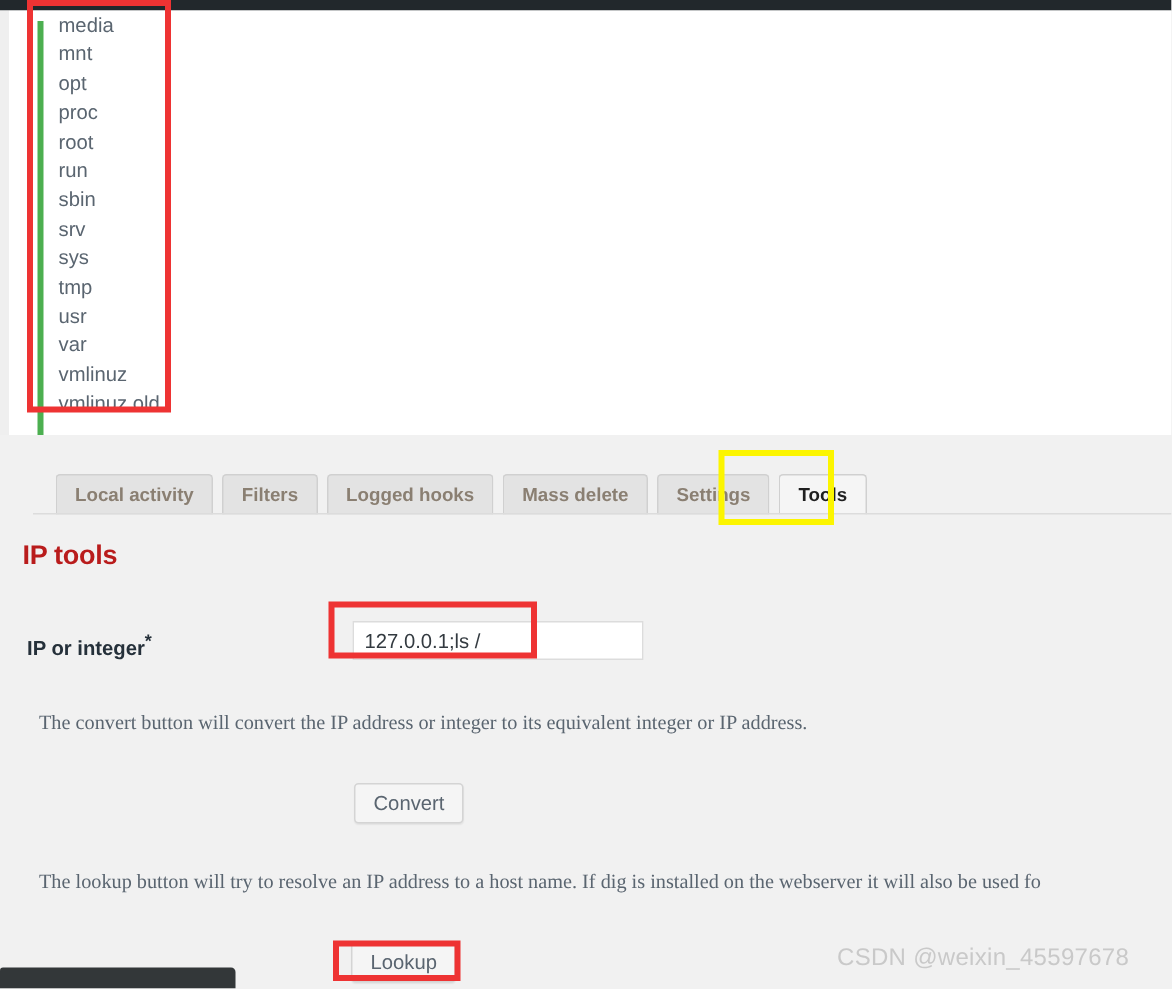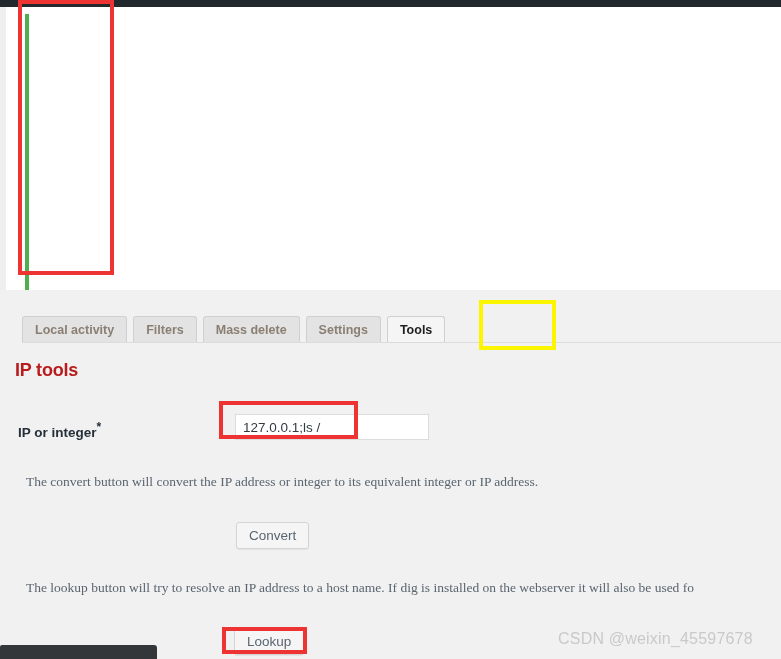--- a/index.html
+++ b/index.html
@@ -47,21 +47,21 @@
     border:4px solid #ee3333; border-top:4px solid #ee3333;
     pointer-events:none;
   }
 
   
   #tabs-region {
     position:absolute; left:0; top:290px; width:781px; height:369px;
     background:#f1f1f1;
   }
   #tabs {
-    position:absolute; left:22px; top:26px;
+    position:absolute; left:37px; top:26px;
     display:flex; align-items:flex-end; gap:6px;
   }
   .tab {
     background:#e3e3e3;
     border:1px solid #d0d0d0;
     border-bottom:none;
     border-radius:3px 3px 0 0;
     height:27px;
     padding:0 12px;
     display:flex; align-items:center;
@@ -166,30 +166,49 @@
   }
 </style>
 </head>
 <body>
 
 <div id="topbar"></div>
 
 <div id="left-gutter"></div>
 <div id="white-panel">
   <div id="green-bar"></div>
+  <div id="dir-list">
+      <div class="entry">media</div>
+      <div class="entry">mnt</div>
+      <div class="entry">opt</div>
+      <div class="entry">proc</div>
+      <div class="entry">root</div>
+      <div class="entry">run</div>
+      <div class="entry">sbin</div>
+      <div class="entry">srv</div>
+      <div class="entry">sys</div>
+      <div class="entry">tmp</div>
+      <div class="entry">usr</div>
+      <div class="entry">var</div>
+      <div class="entry">vmlinuz</div>
+      <div class="entry">vmlinuz.old</div>
+    </div>
 </div>
 <div id="red-box-list"></div>
 
 <div id="tabs-region">
   <div id="tabs">
       <div class="tab">
         <span>Local activity</span>
       </div>
       <div class="tab">
         <span>Filters</span>
+      </div>
+      <div class="tab">
+        <span>Logged hooks</span>
       </div>
       <div class="tab">
         <span>Mass delete</span>
       </div>
       <div class="tab">
         <span>Settings</span>
       </div>
       <div class="tab active">
         <span>Tools</span>
       </div>

